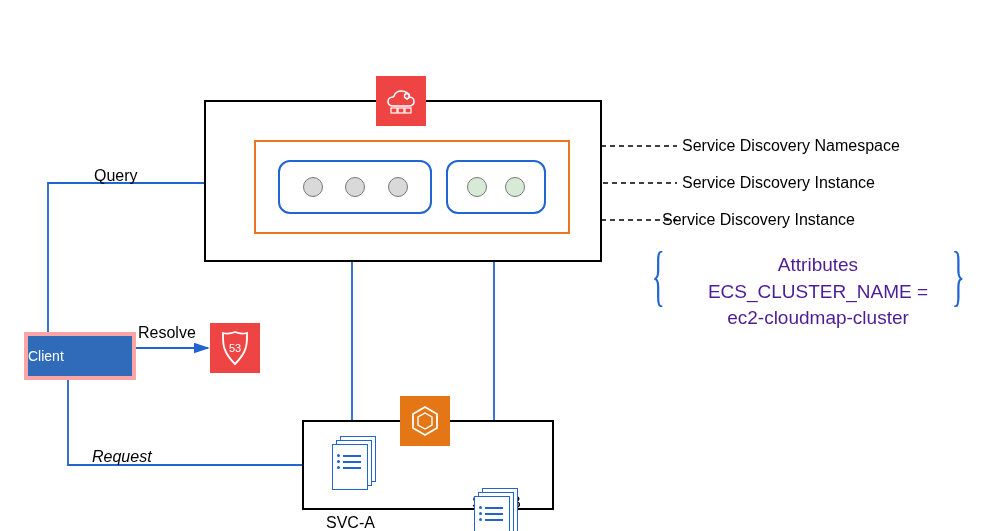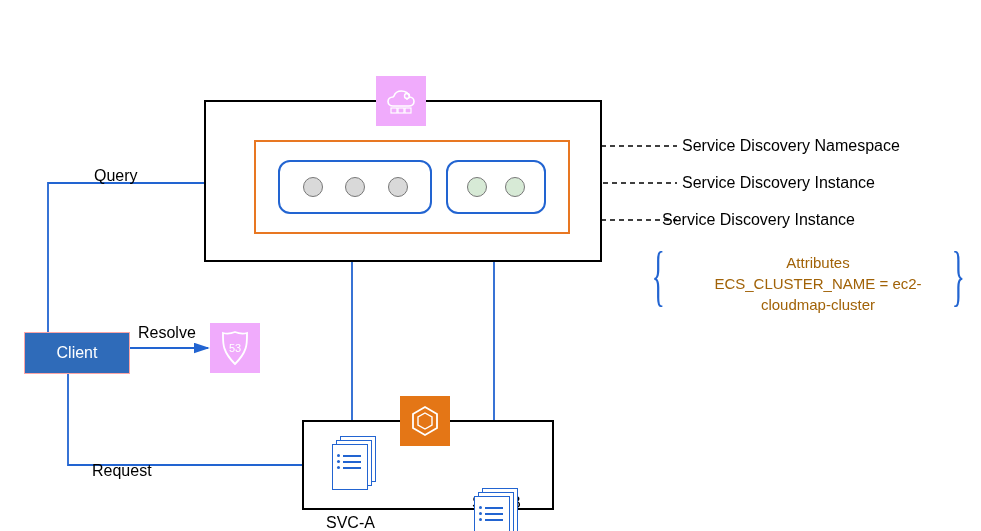--- a/index.html
+++ b/index.html
@@ -15,25 +15,24 @@
     position: relative;
     width: 981px;
     height: 531px;
   }
   .abs {
     position: absolute;
   }
   .client-box {
     background: #2F6BB9;
     color: #ffffff;
-    border: 1px solid #fca5a5;
+    border: 4px solid #fca5a5;
     display: flex;
     align-items: center;
-    justify-content: center;
-    font-size: 16px;
+    font-size: 14px;
   }
   .big-box {
     border: 2px solid #000;
     background: #fff;
   }
   .orange-box {
     border: 2px solid #E87722;
     background: #fff;
   }
   .blue-round-box {
@@ -53,36 +52,36 @@
   }
   .dot-green {
     background: #D7EAD6;
   }
   .icon-square {
     display: flex;
     align-items: center;
     justify-content: center;
   }
   .icon-purple {
-    background: #f0abfc;
+    background: #ef4444;
   }
   .icon-orange {
     background: #E47616;
   }
   .label-text {
     font-size: 16px;
     color: #000;
   }
   .small-label {
     font-size: 16px;
     color: #000;
   }
   .attr-text {
-    font-size: 15px;
-    color: #a16207;
+    font-size: 19px;
+    color: #4c1d95;
     line-height: 1.4;
   }
   svg.conn {
     position: absolute;
     top: 0;
     left: 0;
     pointer-events: none;
   }
   .curly-brace {
     position: absolute;
@@ -153,21 +152,21 @@
   </svg>
 
   <div class="abs client-box" style="left:24px; top:332px; width:104px; height:40px;">
     <span>Client</span>
   </div>
 
   <div class="abs small-label" style="left:94px; top:167px;">Query</div>
 
   <div class="abs small-label" style="left:138px; top:324px;">Resolve</div>
 
-  <div class="abs small-label" style="left:92px; top:462px;">Request</div>
+  <div class="abs small-label" style="left:92px; top:448px;font-style:italic;">Request</div>
 
   <div class="abs icon-square icon-purple" style="left:210px; top:323px; width:50px; height:50px;">
     <svg width="38" height="38" viewBox="0 0 38 38">
       <path d="M19 3 C14 5 11 5 7 4 C7 14 6 22 19 35 C32 22 31 14 31 4 C27 5 24 5 19 3 Z" fill="none" stroke="#fff" stroke-width="1.8"></path>
       <text x="19" y="23" text-anchor="middle" fill="#fff" font-size="11" font-family="Arial">53</text>
     </svg>
   </div>
 
   <div class="abs big-box" style="left:204px; top:100px; width:394px; height:158px;"></div>
 

